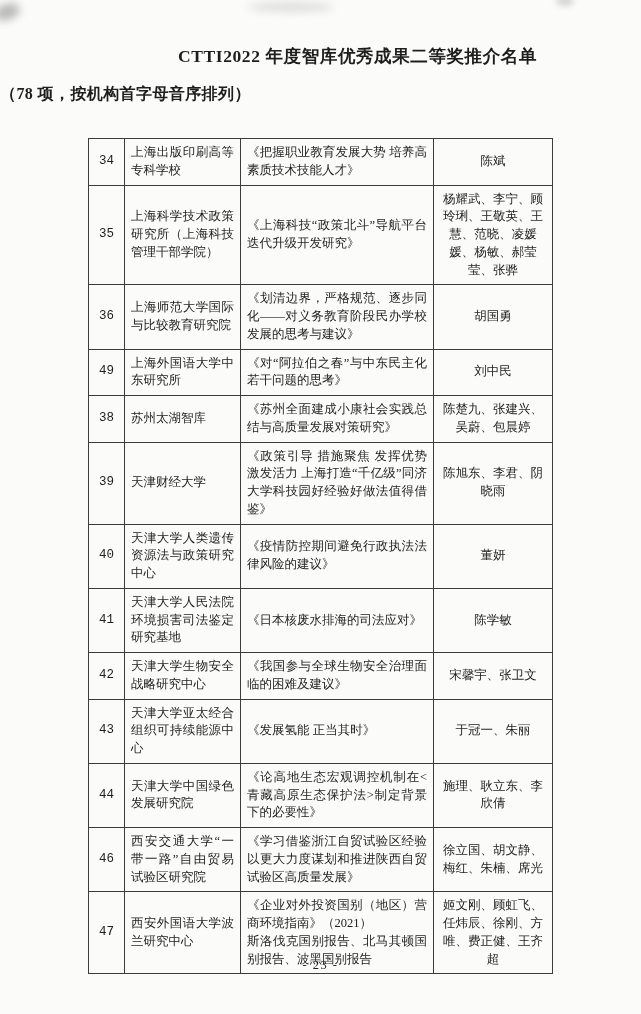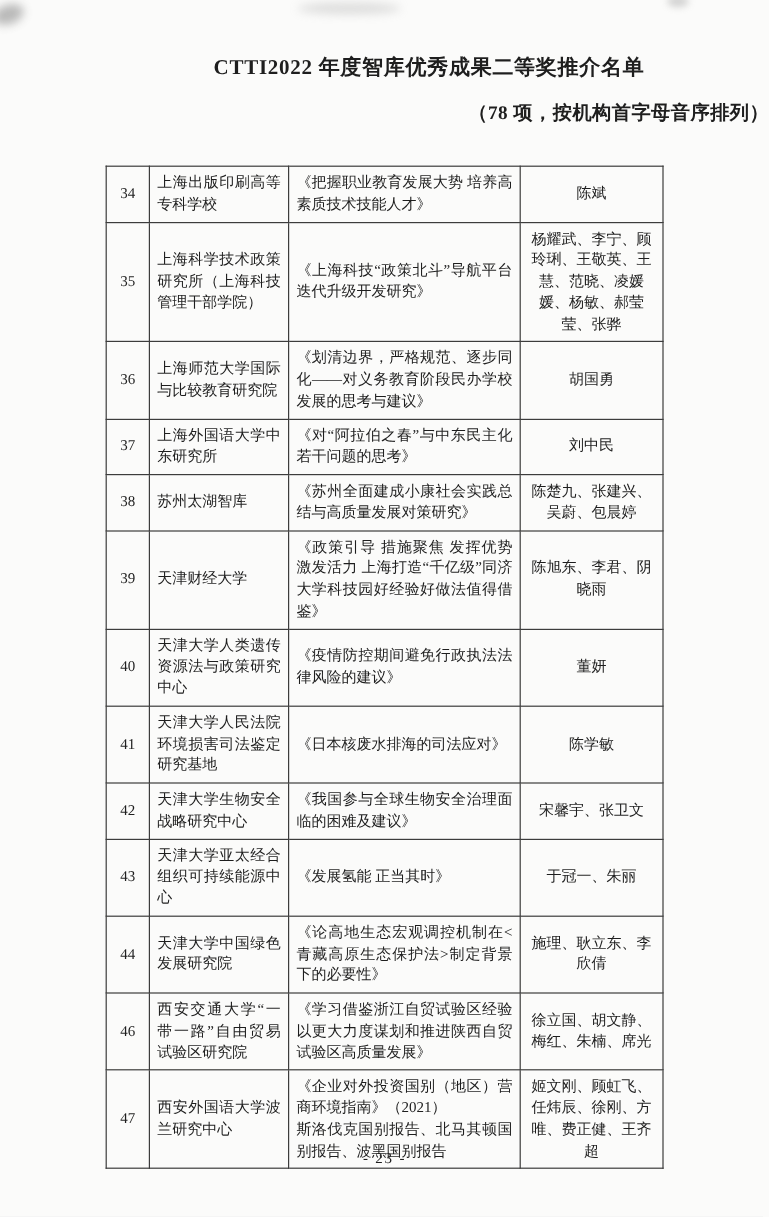--- a/index.html
+++ b/index.html
@@ -19,35 +19,35 @@
   .smudge{position:absolute;border-radius:50%;pointer-events:none;}
   .s1{left:-6px;top:4px;width:26px;height:16px;background:#6a6a6a;opacity:.45;filter:blur(4px);transform:rotate(-18deg);}
   .s2{left:248px;top:2px;width:86px;height:10px;background:#a8a8a8;opacity:.35;filter:blur(4px);}
   .s3{left:556px;top:-4px;width:18px;height:10px;background:#8a8a8a;opacity:.35;filter:blur(3px);}
   h1.title{
     position:absolute;left:0;top:44px;width:100%;margin:0;
     text-align:center;font-size:17.5px;font-weight:bold;letter-spacing:.6px;padding-left:37px;
   }
   h2.subtitle{
     position:absolute;left:0;top:84px;width:100%;margin:0;
-    text-align:right;font-size:16px;font-weight:bold;letter-spacing:.4px;
+    text-align:left;font-size:16px;font-weight:bold;letter-spacing:.4px;
   }
   table.awards{
     position:absolute;left:88px;top:138px;width:464px;
     border-collapse:collapse;table-layout:fixed;
   }
   table.awards td{
     border:1px solid #3c3c3c;
     font-size:12.5px;
     line-height:1.42;
     padding:5px 6px;
     vertical-align:middle;
     word-break:break-all;
   }
-  td.no{text-align:center;font-family:Liberation Serif, serif;margin-top:16px;}
+  td.no{text-align:center;font-family:Liberation Mono, monospace;margin-top:16px;}
   td.org{text-align:justify;text-justify:inter-ideograph;margin-left:20px;}
   td.work{text-align:justify;text-justify:inter-ideograph;white-space:pre-line;}
   td.authors{text-align:center;}
   .pageno{
     position:absolute;left:0;top:958px;width:100%;
     text-align:center;font-size:12.5px;letter-spacing:1.5px;
   }
 </style>
 </head>
 <body>
@@ -80,21 +80,21 @@
           <td class="work">《上海科技“政策北斗”导航平台迭代升级开发研究》</td>
           <td class="authors">杨耀武、李宁、顾玲琍、王敬英、王慧、范晓、凌媛媛、杨敏、郝莹莹、张骅</td>
         </tr>
         <tr>
           <td class="no">36</td>
           <td class="org">上海师范大学国际与比较教育研究院</td>
           <td class="work">《划清边界，严格规范、逐步同化——对义务教育阶段民办学校发展的思考与建议》</td>
           <td class="authors">胡国勇</td>
         </tr>
         <tr>
-          <td class="no">37</td>
+          <td class="no">49</td>
           <td class="org">上海外国语大学中东研究所</td>
           <td class="work">《对“阿拉伯之春”与中东民主化若干问题的思考》</td>
           <td class="authors">刘中民</td>
         </tr>
         <tr>
           <td class="no">38</td>
           <td class="org">苏州太湖智库</td>
           <td class="work">《苏州全面建成小康社会实践总结与高质量发展对策研究》</td>
           <td class="authors">陈楚九、张建兴、吴蔚、包晨婷</td>
         </tr>

